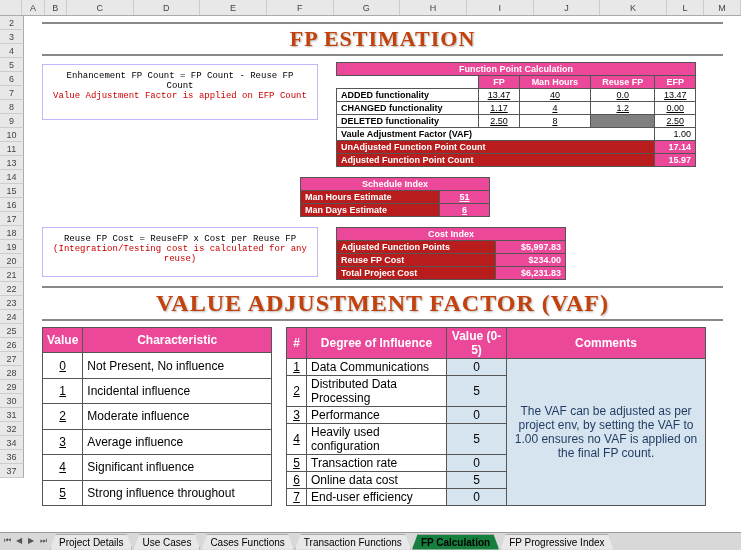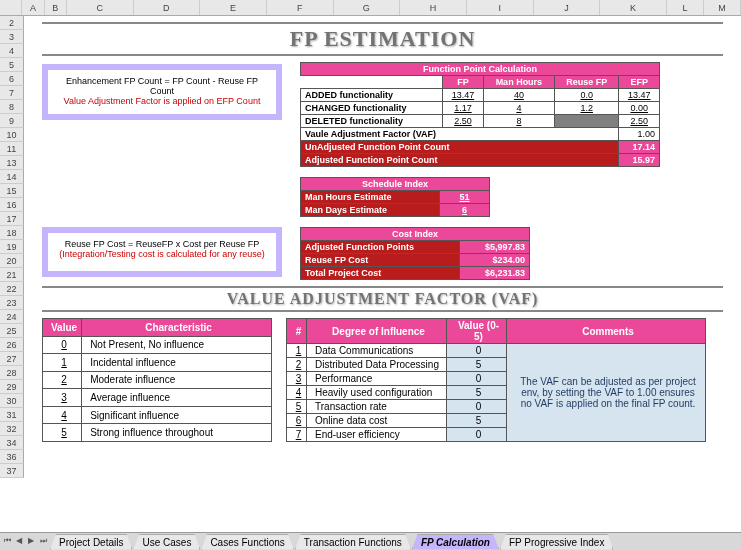--- a/index.html
+++ b/index.html
@@ -3,40 +3,40 @@
 <meta charset="utf-8">
 <style>
 * { box-sizing: border-box; margin: 0; padding: 0; }
 body { font-family: Arial, sans-serif; font-size: 10px; background: #fff; width: 741px; height: 550px; overflow: hidden; position: relative; }
 .col-headers { display: flex; height: 16px; background: #e8e8e8; border-bottom: 1px solid #aaa; }
 .col-h { border-right: 1px solid #ccc; text-align: center; line-height: 16px; font-size: 9px; color: #444; }
 .row-nums { position: absolute; left: 0; top: 16px; width: 24px; background: #e8e8e8; }
 .row-n { height: 14px; border-bottom: 1px solid #ccc; border-right: 1px solid #aaa; text-align: center; line-height: 14px; font-size: 9px; color: #444; }
 .sheet { position: absolute; left: 24px; top: 16px; right: 0; bottom: 18px; overflow: hidden; }
 .title-band { margin: 6px 18px 6px 18px; border-top: 2px solid #888; border-bottom: 2px solid #888; text-align: center; padding: 2px 0; }
-.title-band h1 { font-family: 'Times New Roman', serif; font-size: 22px; font-weight: bold; color: #737373; text-shadow: 1px 1px 2px rgba(0,0,0,0.3); letter-spacing: 1px; }
+.title-band h1 { font-family: 'Times New Roman', serif; font-size: 22px; font-weight: bold; color: #c2410c; text-shadow: 1px 1px 2px rgba(0,0,0,0.3); letter-spacing: 1px; }
 .row-flex { display: flex; gap: 18px; margin: 4px 18px; }
-.note-box { border: 6px solid #c4b5fd; padding: 6px 8px; font-size: 9px; text-align: center; width: 240px; }
+.note-box { border: 1px solid #c4b5fd; padding: 6px 8px; font-size: 9px; text-align: center; width: 276px; font-family: Liberation Mono, monospace; }
 .note-red { color: #c00; }
 .tbl { border-collapse: collapse; }
 .tbl td, .tbl th { border: 1px solid #555; padding: 1px 4px; font-size: 9px; }
 .hdr-navy { background: #ec4899; color: #fff; font-weight: bold; text-align: center; }
 .hdr-navy-l { background: #b91c1c; color: #fff; font-weight: bold; text-align: left; padding-left: 4px; }
 .cell-b { font-weight: bold; }
 .cell-grey { background: #808080; }
 .cell-r { text-align: right; }
 .cell-c { text-align: center; text-decoration: underline; }
 .val-light { background: #d6e4f0; text-align: center; }
 .com-light { background: #d6e4f0; font-size: 7px; text-align: center; color: #1f3a5f; padding: 2px 4px; }
-.vaf-tbl td { font-size: 10px; padding-left: 8px; }
+.vaf-tbl td { font-size: 12px; }
 .tabs { position: absolute; bottom: 0; left: 0; right: 0; height: 18px; background: #d8d8d8; display: flex; align-items: center; padding-left: 50px; border-top: 1px solid #999; }
 .tab-nav { position: absolute; left: 4px; bottom: 2px; display: flex; gap: 2px; }
 .tab-nav span { width: 10px; height: 12px; display: inline-block; font-size: 8px; color: #555; }
 .tab { font-size: 10px; padding: 2px 8px; background: #e8e8e8; border: 1px solid #aaa; border-bottom: none; margin-right: 1px; cursor: pointer; position: relative; clip-path: polygon(6px 0, calc(100% - 6px) 0, 100% 100%, 0 100%); }
-.tab.active { background: #c4b5fd; font-weight: bold; font-style: italic; }
+.tab.active { background: #15803d; font-weight: bold; }
 </style>
 </head>
 <body>
 
 <div class="col-headers">
   <div class="col-h" style="width:24px"></div>
 <div class="col-h" style="width: 24px;">A</div>
     <div class="col-h" style="width: 24px;">B</div>
     <div class="col-h" style="width: 72px;">C</div>
     <div class="col-h" style="width: 72px;">D</div>
@@ -186,21 +186,21 @@
           </tr>
       <tr>
             <td class="hdr-navy-l">Total Project Cost</td>
             <td class="hdr-navy cell-r">$6,231.83</td>
           </tr>
     </tbody>
       </table>
   </div>
 
   <div class="title-band" style="margin-top:6px">
-    <h1 style="font-size:16px">VALUE ADJUSTMENT FACTOR (VAF)</h1>
+    <h1 style="font-size:24px">VALUE ADJUSTMENT FACTOR (VAF)</h1>
   </div>
 
   <div class="row-flex" style="margin-top:2px;gap:14px">
     <table class="tbl vaf-tbl" style="width:230px">
       <tbody>
           <tr>
         <td class="hdr-navy" style="width:38px">Value</td>
         <td class="hdr-navy">Characteristic</td>
       </tr>
       </tbody>

